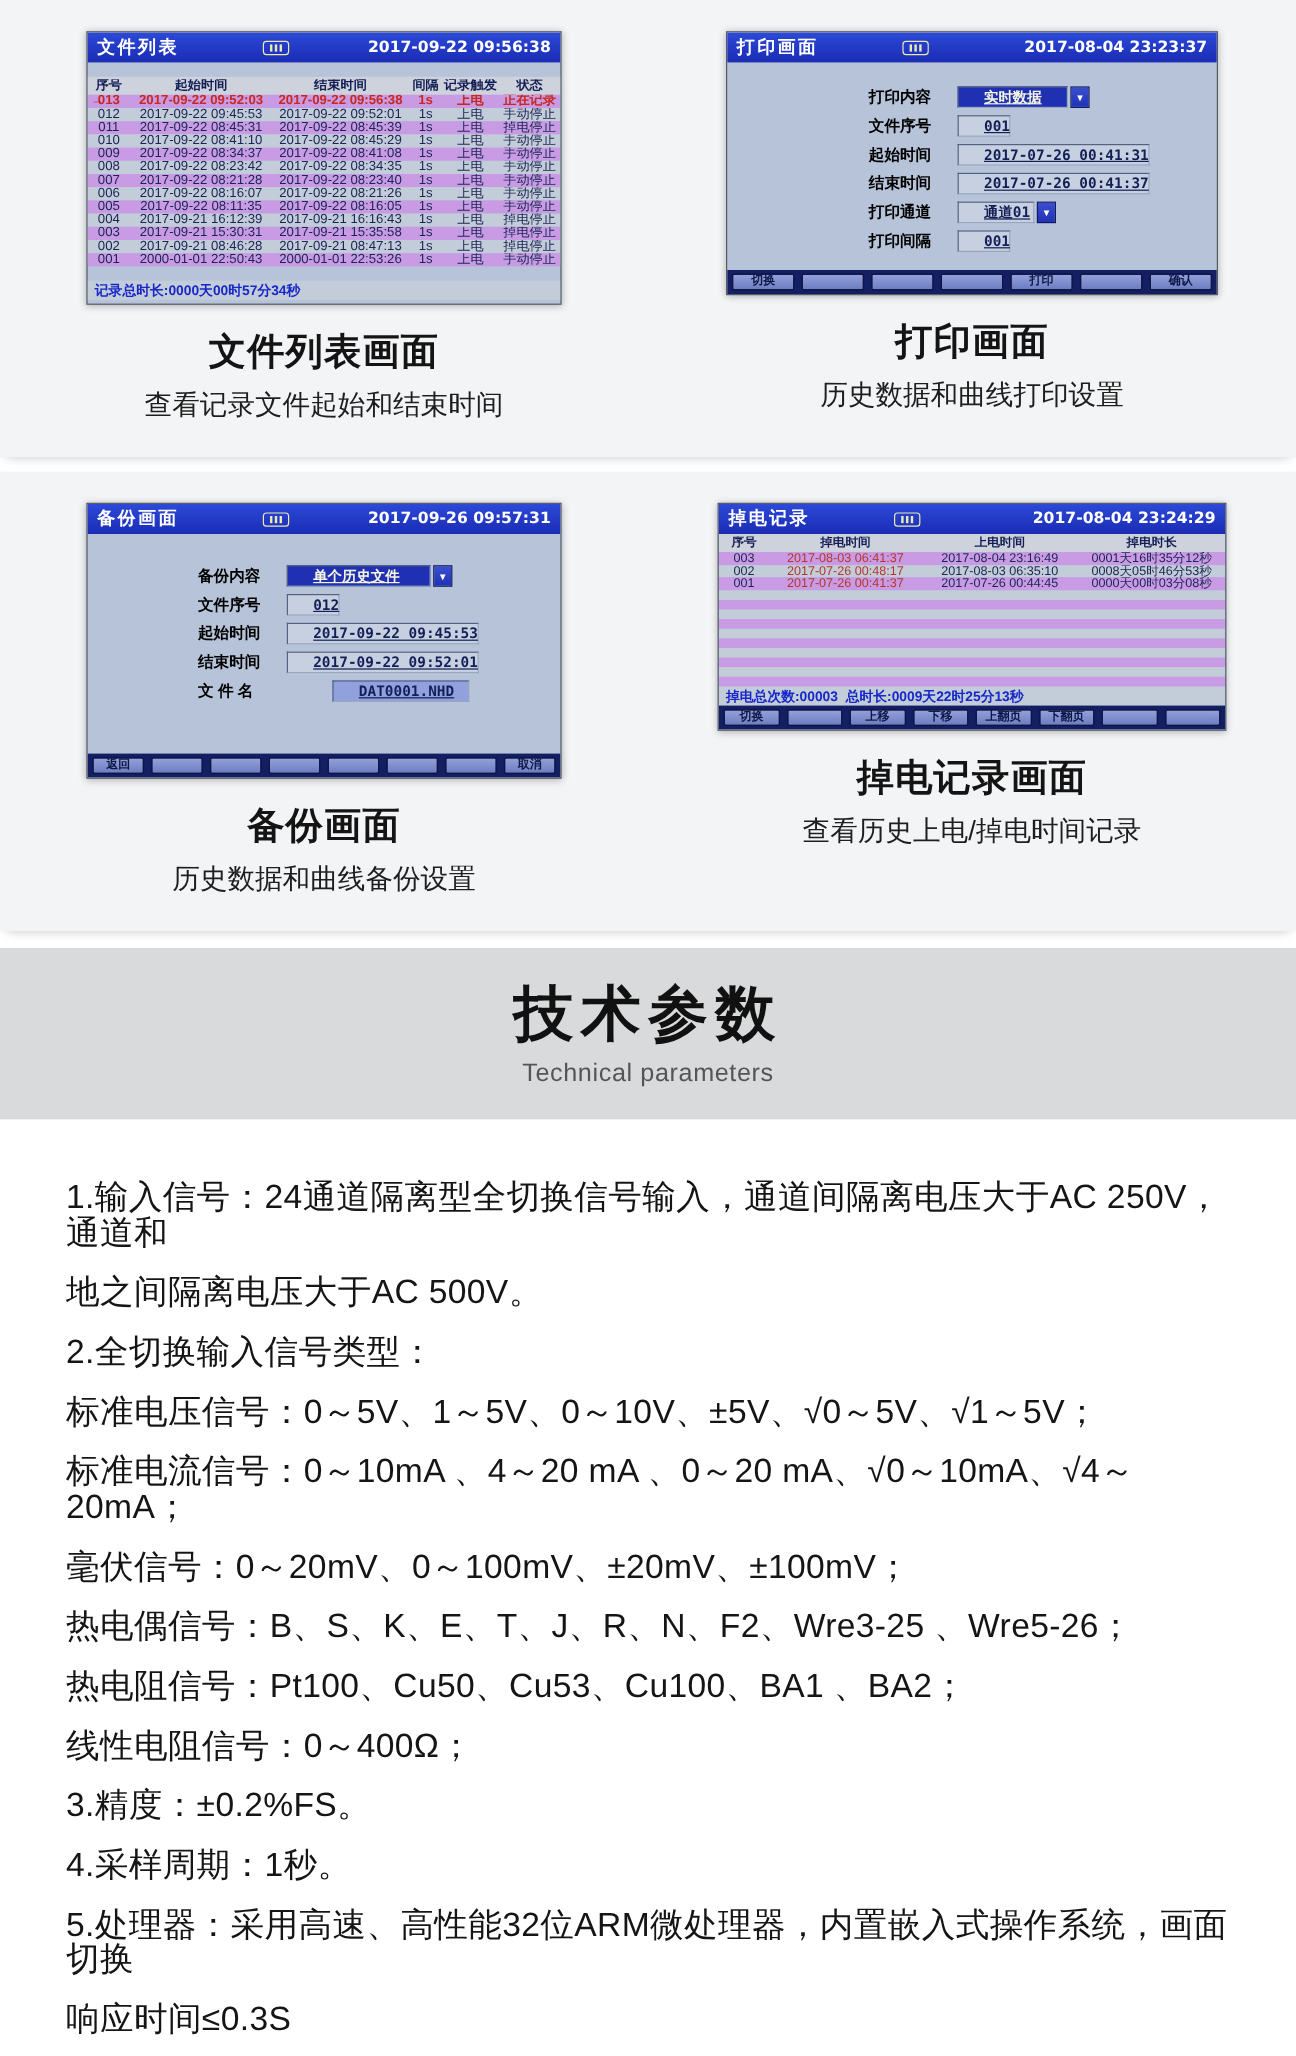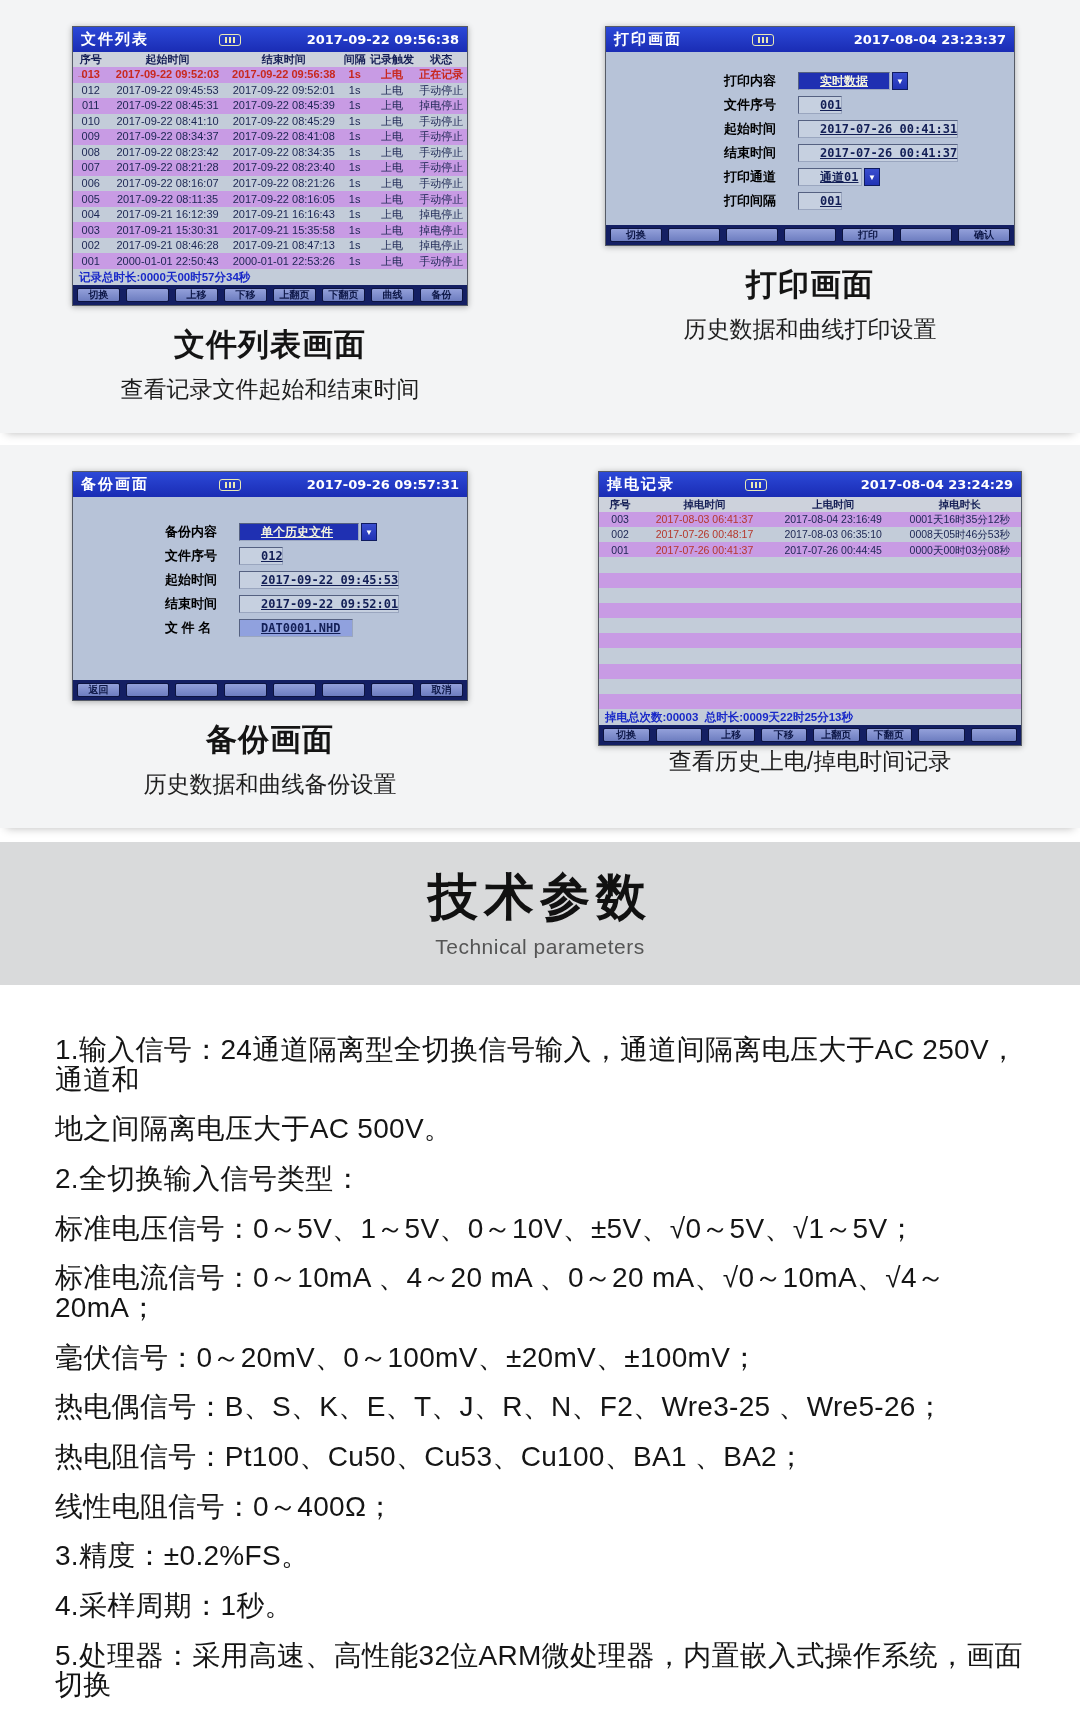--- a/index.html
+++ b/index.html
@@ -22,24 +22,24 @@
   .cap-sub   { font-size: 23px; color: #1e1e1e; margin: 0 0 4px; }
 
   
   .screen {
     display: flex; flex-direction: column;
     background: #b7c3d8;
     border: 1px solid #565b66;
     box-shadow: 0 1px 6px rgba(0,0,0,.3);
     overflow: hidden;
   }
-  .s1 { width: 396px; height: 280px; }
+  .s1 { width: 396px; height: 228px; gap: 12px; }
   .s2 { width: 410px; height: 220px; }
   .s3 { width: 396px; height: 230px; }
-  .s4 { width: 424px; height: 275px; }
+  .s4 { width: 424px; height: 190px; }
 
   .titlebar {
     height: 25px; flex: none;
     background: linear-gradient(#2c49d8, #1a2cb4);
     color: #fff;
     display: flex; align-items: center;
     padding: 0 8px;
   }
   .titlebar .ttl   { font-size: 15px; font-weight: bold; letter-spacing: 2px; }
   .titlebar .clock { margin-left: auto; font-size: 13px; font-weight: bold; font-family: "DejaVu Sans", sans-serif; }
@@ -362,21 +362,21 @@
           <div class="frow">
             <span class="flabel">起始时间</span>
             <span class="fval " style="width: 160px;">2017-09-22 09:45:53</span>
           </div>
           <div class="frow">
             <span class="flabel">结束时间</span>
             <span class="fval " style="width: 160px;">2017-09-22 09:52:01</span>
           </div>
           <div class="frow">
             <span class="flabel">文 件 名</span>
-            <span class="fval hl" style="width: 114px;">DAT0001.NHD</span>
+            <span class="fval hl" style="width: 114px; margin-left: 38px;">DAT0001.NHD</span>
           </div>
         </div>
       <div class="btnbar" id="bk-btns">
           <span class="btn">返回</span>
           <span class="btn blank"></span>
           <span class="btn blank"></span>
           <span class="btn blank"></span>
           <span class="btn blank"></span>
           <span class="btn blank"></span>
           <span class="btn blank"></span>
@@ -439,20 +439,21 @@
           <span class="btn">切换</span>
           <span class="btn blank"></span>
           <span class="btn">上移</span>
           <span class="btn">下移</span>
           <span class="btn">上翻页</span>
           <span class="btn">下翻页</span>
           <span class="btn blank"></span>
           <span class="btn blank"></span>
         </div>
     </div>
+    <h3 class="cap-title">掉电记录画面</h3>
     <p class="cap-sub">查看历史上电/掉电时间记录</p>
   </div>
 
 </section>
 
 <section class="tech-band">
   <h2>技术参数</h2>
   <p>Technical parameters</p>
 </section>
 

